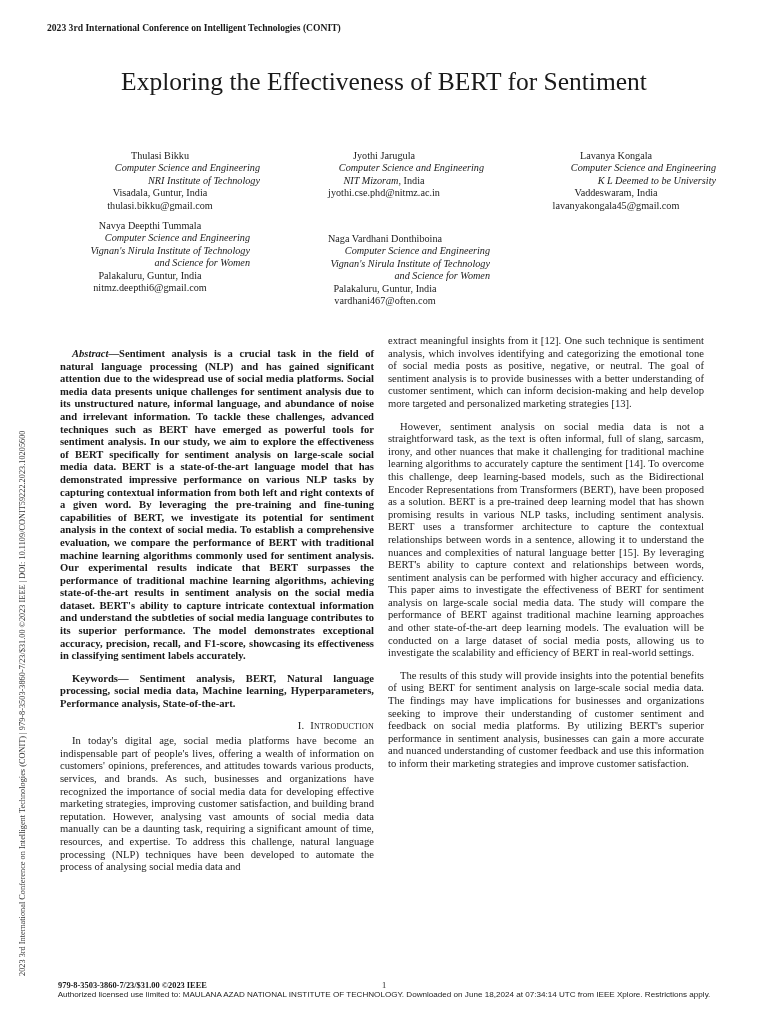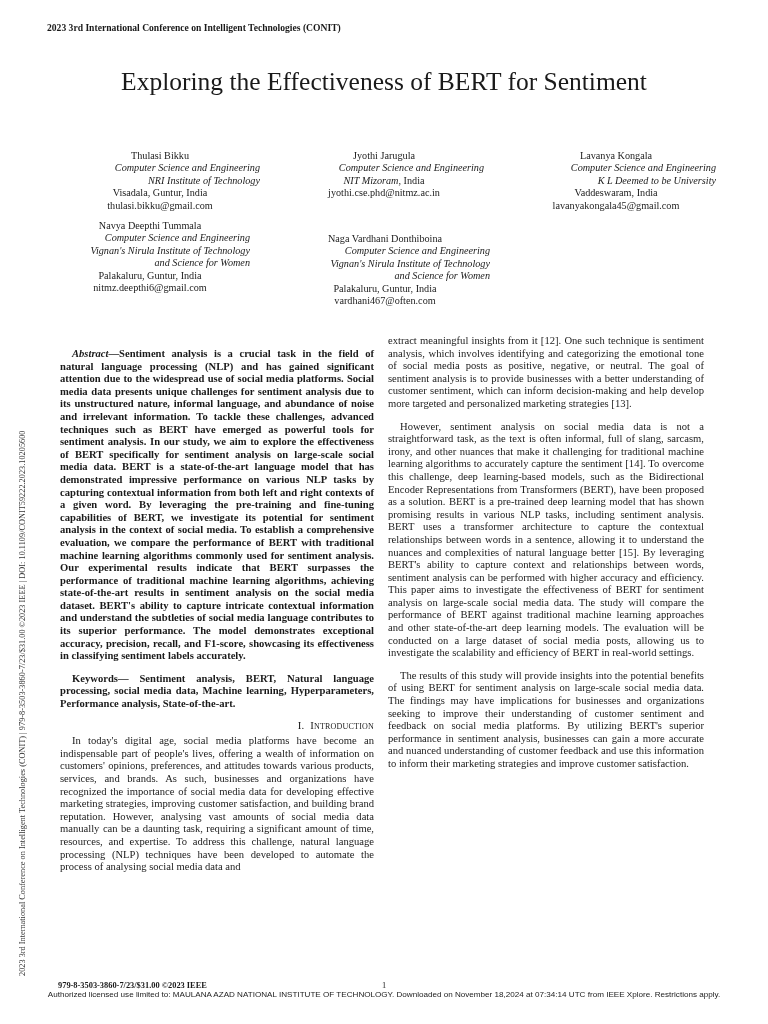--- a/index.html
+++ b/index.html
@@ -85,13 +85,13 @@
 <div class="col" style="left:388px;width:316px;top:335px;">
   <p style="text-indent:0">extract meaningful insights from it [12]. One such technique is sentiment analysis, which involves identifying and categorizing the emotional tone of social media posts as positive, negative, or neutral. The goal of sentiment analysis is to provide businesses with a better understanding of customer sentiment, which can inform decision-making and help develop more targeted and personalized marketing strategies [13].</p>
   <div class="gap"></div>
   <p>However, sentiment analysis on social media data is not a straightforward task, as the text is often informal, full of slang, sarcasm, irony, and other nuances that make it challenging for traditional machine learning algorithms to accurately capture the sentiment [14]. To overcome this challenge, deep learning-based models, such as the Bidirectional Encoder Representations from Transformers (BERT), have been proposed as a solution. BERT is a pre-trained deep learning model that has shown promising results in various NLP tasks, including sentiment analysis. BERT uses a transformer architecture to capture the contextual relationships between words in a sentence, allowing it to understand the nuances and complexities of natural language better [15]. By leveraging BERT's ability to capture context and relationships between words, sentiment analysis can be performed with higher accuracy and efficiency. This paper aims to investigate the effectiveness of BERT for sentiment analysis on large-scale social media data. The study will compare the performance of BERT against traditional machine learning approaches and other state-of-the-art deep learning models. The evaluation will be conducted on a large dataset of social media posts, allowing us to investigate the scalability and efficiency of BERT in real-world settings.</p>
   <div class="gap"></div>
   <p>The results of this study will provide insights into the potential benefits of using BERT for sentiment analysis on large-scale social media data. The findings may have implications for businesses and organizations seeking to improve their understanding of customer sentiment and feedback on social media platforms. By utilizing BERT's superior performance in sentiment analysis, businesses can gain a more accurate and nuanced understanding of customer feedback and use this information to inform their marketing strategies and improve customer satisfaction.</p>
 </div>
 
 <div class="footer-isbn">979-8-3503-3860-7/23/$31.00 ©2023 IEEE</div>
 <div class="footer-page">1</div>
-<div class="footer-lic">Authorized licensed use limited to: MAULANA AZAD NATIONAL INSTITUTE OF TECHNOLOGY. Downloaded on November 18,2024 at 07:34:14 UTC from IEEE Xplore.  Restrictions apply.</div>
+<div class="footer-lic">Authorized licensed use limited to: MAULANA AZAD NATIONAL INSTITUTE OF TECHNOLOGY. Downloaded on June 18,2024 at 07:34:14 UTC from IEEE Xplore.  Restrictions apply.</div>
 
 </body></html>

